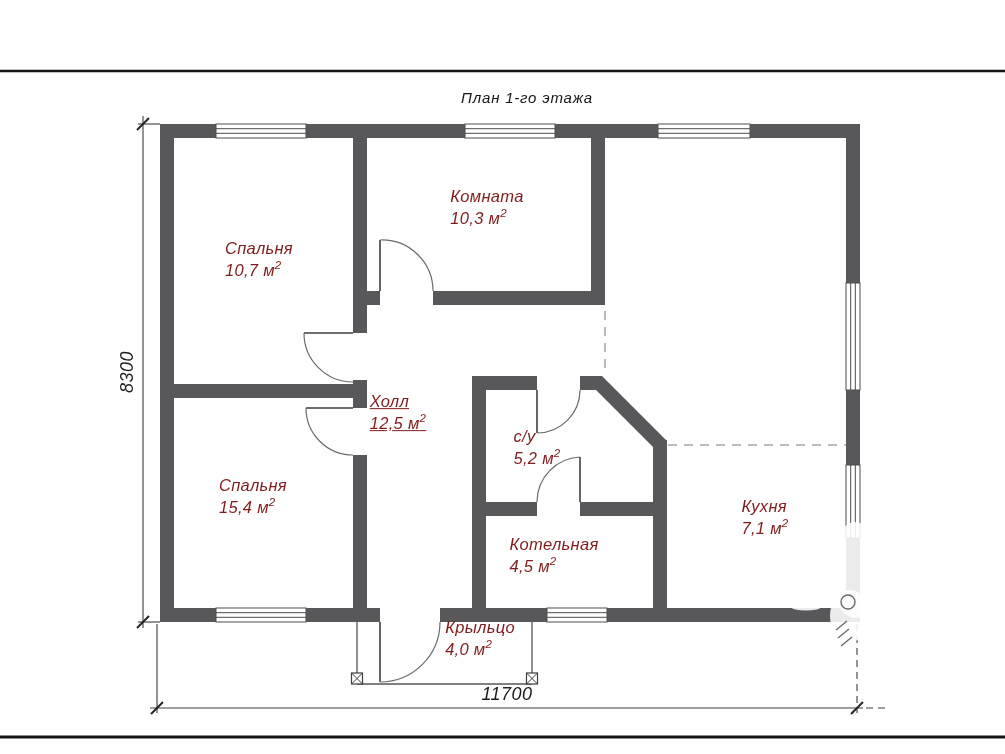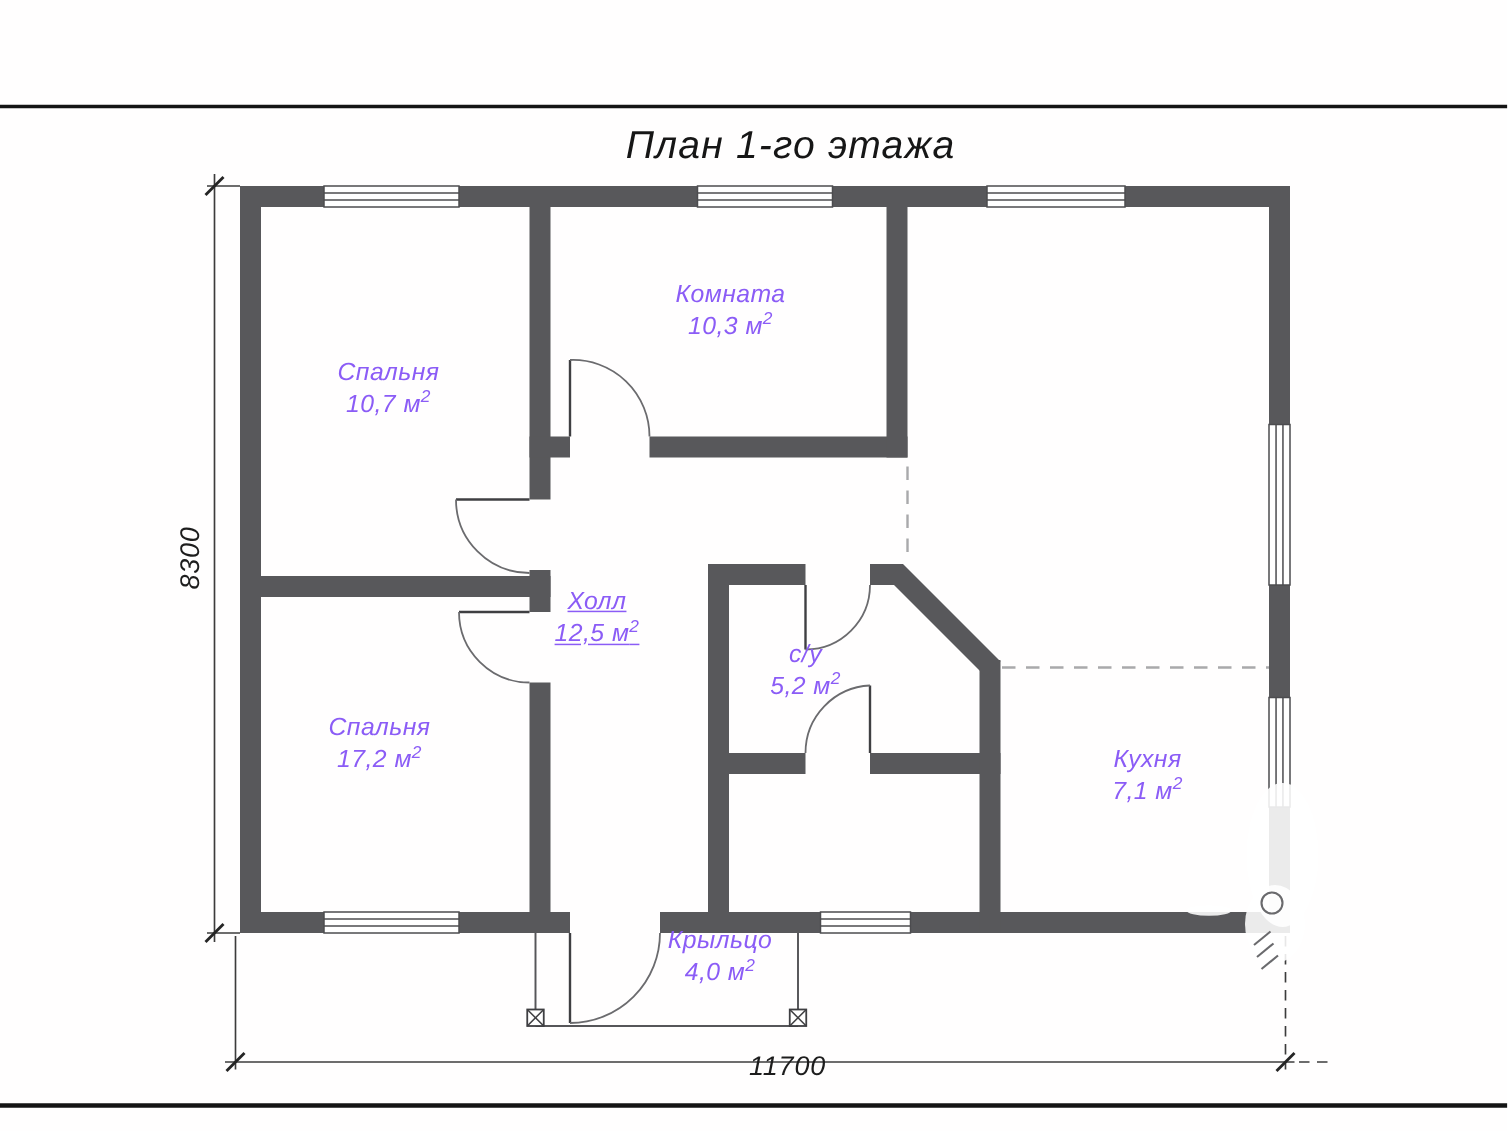--- a/index.html
+++ b/index.html
@@ -23,26 +23,26 @@
   .dimdash  { stroke:#3c3c3c; stroke-width:1.1; stroke-dasharray:7 5; }
   .tick     { stroke:#242424; stroke-width:1.9; }
   .frame-top    { stroke:#141414; stroke-width:2.4; }
   .frame-bottom { stroke:#141414; stroke-width:3; }
   .wm       { opacity:.88; fill:#ffffff; }
   .wmline   { stroke:#6a6a6d; stroke-width:1.4; fill:none; }
 
   
   .title {
     position:absolute; left:527px; top:97px; transform:translate(-50%,-50%);
-    font-style:italic; font-size:26px; letter-spacing:.8px; color:#161616; white-space:nowrap;text-align:right;
+    font-style:italic; font-size:15px; letter-spacing:.8px; color:#161616; white-space:nowrap;text-align:right;
   }
   .room-label {
-    position:absolute; transform:translate(-50%,-50%); text-align:center;
+    position:absolute; transform:translate(-50%,-50%); text-align:left;
     font-style:italic; font-size:16.5px; line-height:1.22; letter-spacing:.3px;
-    color:#8b5cf6; white-space:nowrap;
+    color:#7f1d1d; white-space:nowrap;
   }
   .room-label .rl-area sup { font-size:.7em; }
   .dim-label {
     position:absolute; transform:translate(-50%,-50%);
     font-style:italic; font-size:18px; color:#1d1d1d; letter-spacing:.5px; white-space:nowrap;
   }
   .dim-label.vert { transform:translate(-50%,-50%) rotate(-90deg); }
 </style>
 </head>
 <body>
@@ -221,30 +221,34 @@
     <div class="rl-area"><span>12,5 м</span><sup>2</sup></div>
   </div>
 
   <div class="room-label" style="left:537px; top:447px;">
     <div>с/у</div>
     <div class="rl-area"><span>5,2 м</span><sup>2</sup></div>
   </div>
 
   <div class="room-label" style="left:253px; top:496px;">
     <div>Спальня</div>
-    <div class="rl-area"><span>17,2 м</span><sup>2</sup></div>
-  </div>
-
+    <div class="rl-area"><span>15,4 м</span><sup>2</sup></div>
+  </div>
+
+  <div class="room-label" style="left:554px; top:555px;">
+    <div>Котельная</div>
+    <div class="rl-area"><span>4,5 м</span><sup>2</sup></div>
+  </div>
 
   <div class="room-label" style="left:765px; top:517px;">
     <div>Кухня</div>
     <div class="rl-area"><span>7,1 м</span><sup>2</sup></div>
   </div>
 
   <div class="room-label" style="left:480px; top:638px;">
     <div>Крыльцо</div>
     <div class="rl-area"><span>4,0 м</span><sup>2</sup></div>
   </div>
 
   <div class="dim-label vert" style="left:127px; top:372px;">8300</div>
-  <div class="dim-label" style="left:525px; top:694px;margin-top:17px;">11700</div>
+  <div class="dim-label" style="left:507px; top:694px;">11700</div>
 
 </div>
 
 </body></html>

